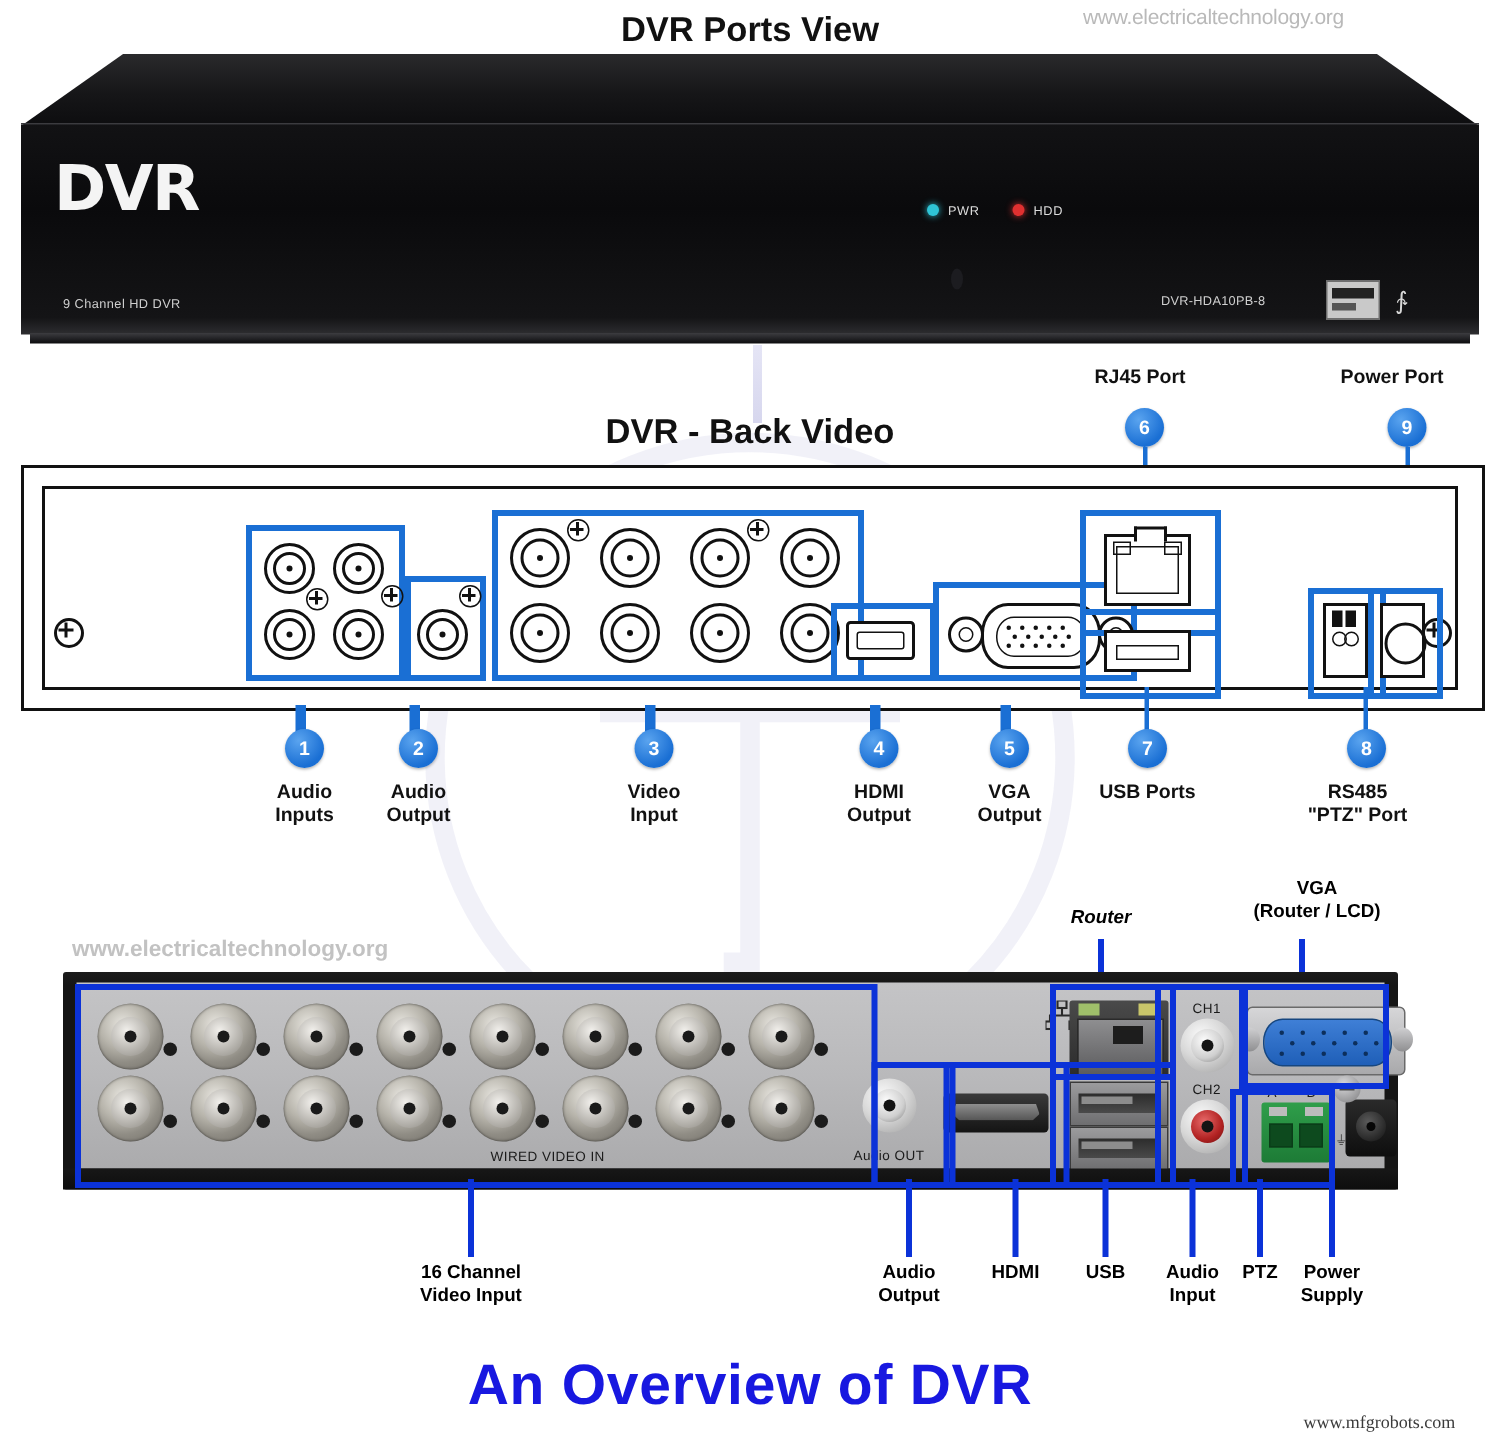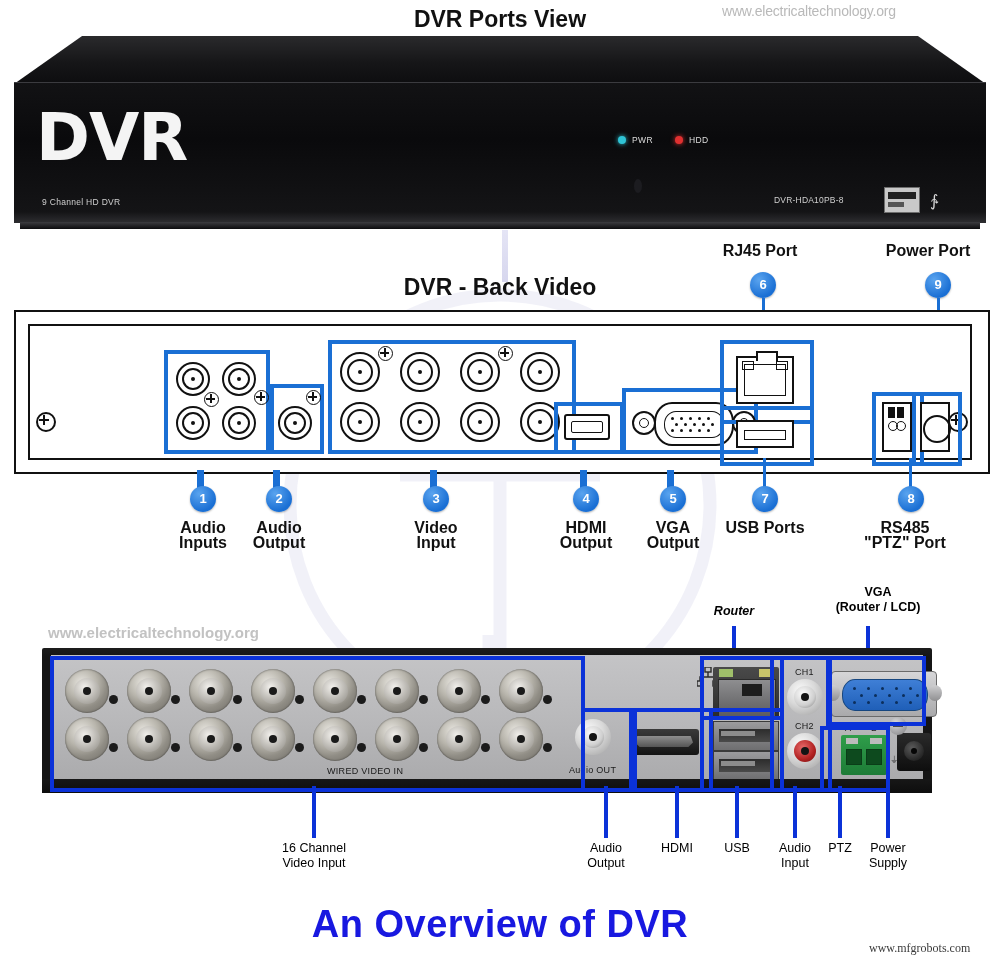--- a/index.html
+++ b/index.html
@@ -26,21 +26,21 @@
   
   .front-wrap{left:14px;top:36px;width:972px;height:194px;}
   .front-top{position:absolute;left:0;top:0;width:972px;height:48px;
     background:linear-gradient(180deg,#2a2a2c 0%,#161618 55%,#0d0d0f 100%);
     clip-path:polygon(7% 0,93% 0,100% 100%,0 100%);}
   .front-face{position:absolute;left:0;top:46px;width:972px;height:140px;
     background:linear-gradient(180deg,#121214 0%,#0a0a0c 40%,#141416 92%,#2e2e31 100%);
     border-top:1px solid #3b3b3f;}
   .front-shadow{position:absolute;left:6px;top:186px;width:960px;height:7px;
     background:linear-gradient(180deg,#3c3c40,#0c0c0e);}
-  .dvr-logo{position:absolute;left:22px;top:22px;font-size:65px;font-weight:bold;
+  .dvr-logo{position:absolute;left:22px;top:22px;font-size:42px;font-weight:bold;
     color:#f4f4f4;letter-spacing:-1px;line-height:1;
     font-family:"DejaVu Sans",sans-serif;}
   .chan-label{position:absolute;left:28px;top:114px;font-size:8.5px;color:#cfcfcf;
     letter-spacing:.3px;}
   .model-label{position:absolute;left:760px;top:112px;font-size:8.5px;color:#cfcfcf;
     letter-spacing:.2px;}
   .led-row{position:absolute;left:604px;top:52px;display:flex;gap:22px;align-items:center;}
   .led-item{display:flex;align-items:center;gap:6px;}
   .led-dot{width:8px;height:8px;border-radius:50%;}
   .led-pwr{background:#2fc4d6;box-shadow:0 0 5px #2fc4d6;}
@@ -119,21 +119,21 @@
   .pwrjack i{position:absolute;left:50%;top:50%;width:24px;height:24px;margin:-12px 0 0 -12px;
     border:2px solid #111;border-radius:50%;}
 
   
   .badge{position:absolute;width:26px;height:26px;border-radius:50%;
     background:radial-gradient(circle at 35% 30%,#5aa4ef,#1a6fd4 70%);
     color:#fff;font-size:13px;font-weight:bold;text-align:center;line-height:26px;
     box-shadow:0 1px 2px rgba(0,0,0,.3);}
   .badge-tail{position:absolute;width:7px;height:9px;background:#1a6fd4;
     left:50%;margin-left:-3.5px;}
-  .cap{position:absolute;text-align:center;font-size:16px;font-weight:bold;
+  .cap{position:absolute;text-align:center;font-size:13px;font-weight:bold;
     line-height:15px;}
 
   
   .photo-wrap{left:42px;top:648px;width:890px;height:145px;}
   .photo-chassis{position:absolute;left:0;top:0;width:890px;height:145px;
     background:linear-gradient(180deg,#1c1c1c 0%,#151515 6%,#151515 100%);
     border-radius:2px;}
   .photo-panel{position:absolute;left:9px;top:7px;width:872px;height:124px;
     background:linear-gradient(180deg,#c4c4c6 0%,#b9b9bb 50%,#ababad 100%);}
   .photo-bottom{position:absolute;left:0;top:131px;width:890px;height:14px;
@@ -194,21 +194,21 @@
     background:#060606;}
   .netsym{position:absolute;color:#2a2a2a;}
   .pscrew{position:absolute;width:18px;height:18px;border-radius:50%;
     background:radial-gradient(circle at 38% 32%,#d9d9db,#7e7e80);}
   .pscrew:before{content:"";position:absolute;left:4px;top:8px;width:10px;height:2px;
     background:#4a4a4a;}
   .gnd{position:absolute;font-size:9px;color:#333;}
 
   .hl2{position:absolute;border:4px solid #0b32d8;}
   .lead2{position:absolute;background:#0b32d8;}
-  .cap2{position:absolute;text-align:center;font-size:12.5px;font-weight:normal;
+  .cap2{position:absolute;text-align:center;font-size:12.5px;font-weight:bold;
     line-height:15px;color:#000;}
   .toplab{position:absolute;text-align:center;font-size:12.5px;font-weight:bold;
     line-height:15px;color:#000;}
 </style>
 </head>
 <body>
 
 <svg class="abs bg-logo" viewBox="0 0 700 760">
   <g fill="none" stroke="#e4e4f2" stroke-width="13">
     <circle cx="350" cy="330" r="210"></circle>

